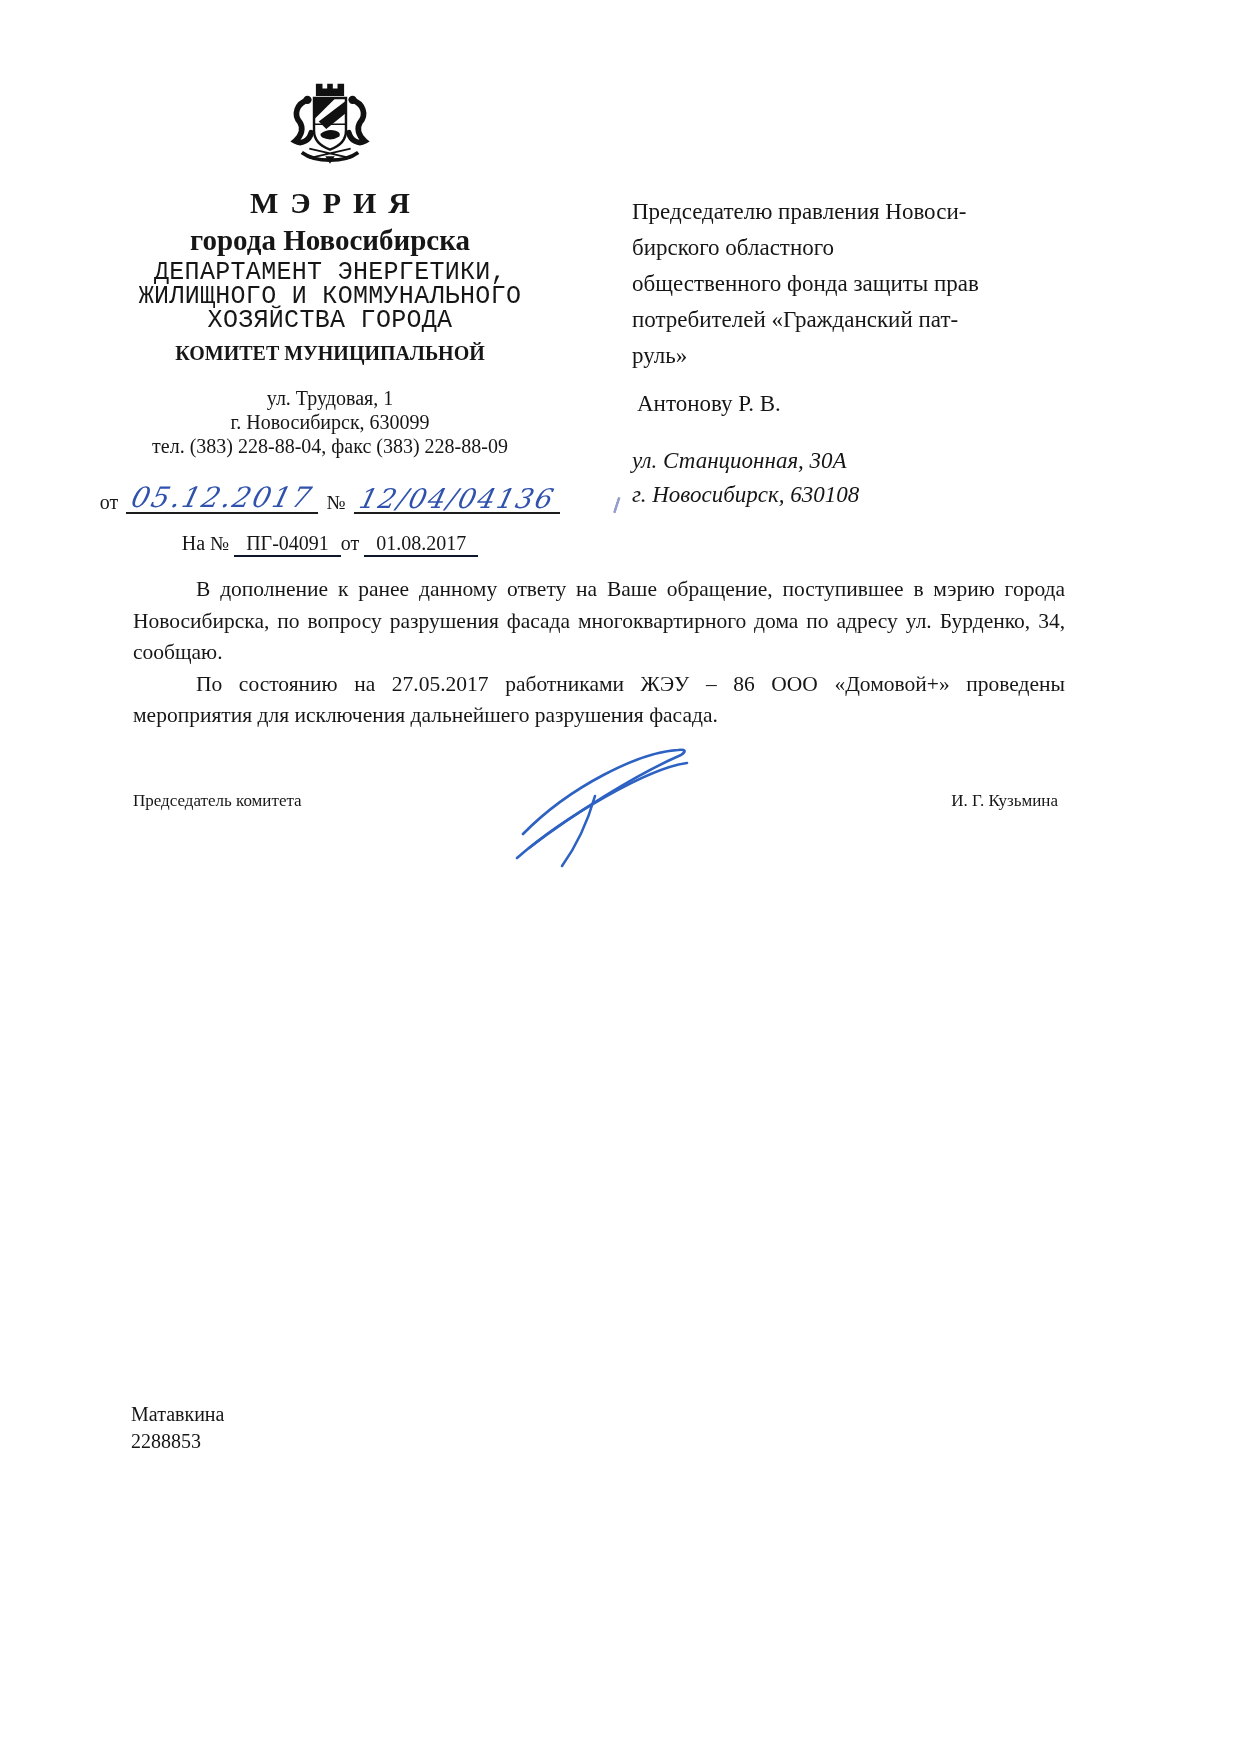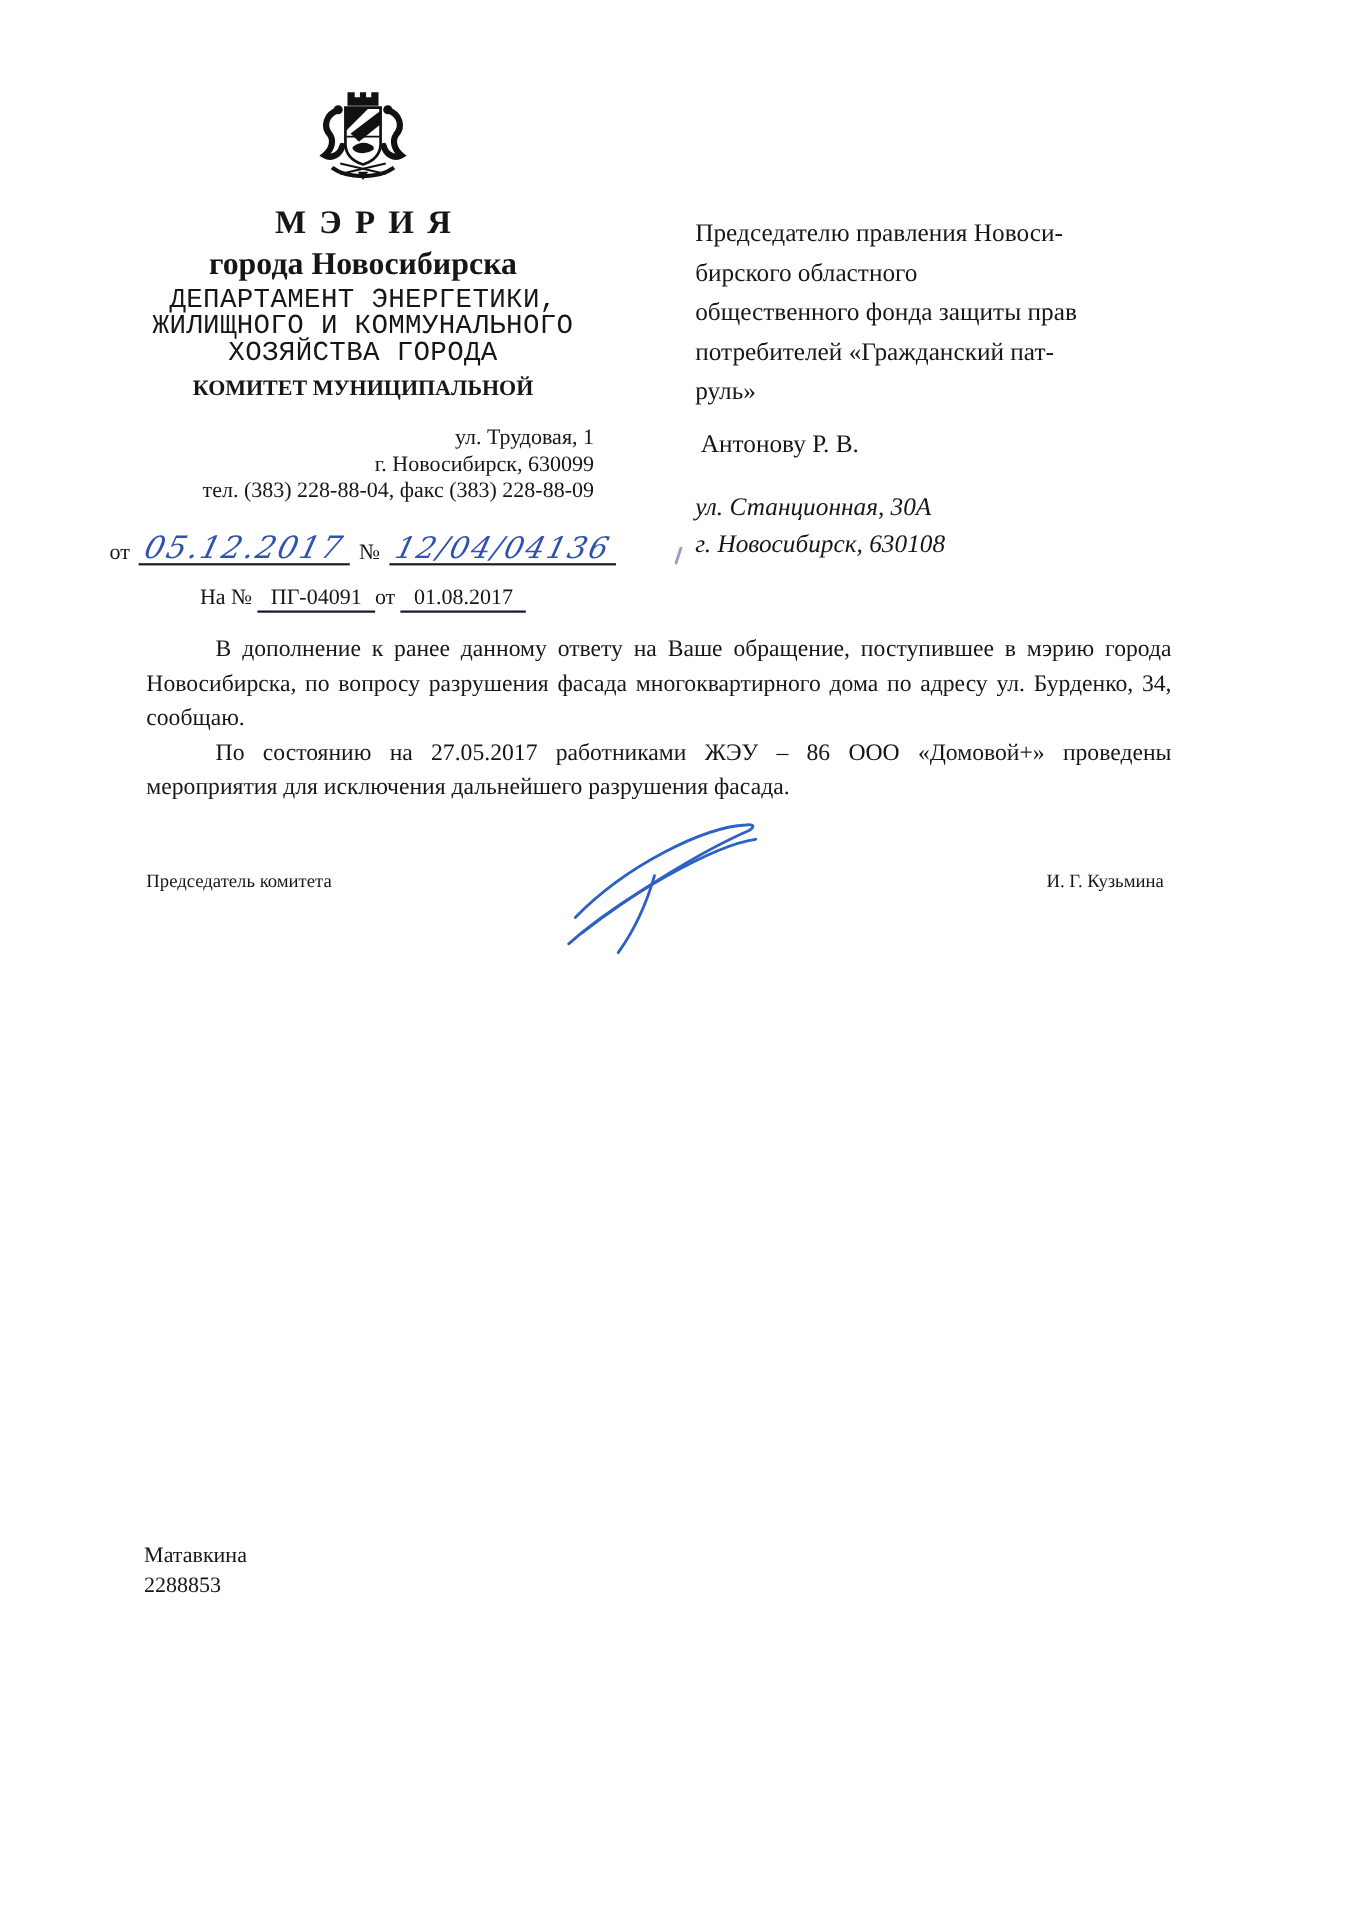--- a/index.html
+++ b/index.html
@@ -11,21 +11,21 @@
 
   
   .left-col { position:absolute; left:120px; top:80px; width:420px; text-align:center; }
   .emblem { width:94px; height:96px; margin:0 auto 10px; display:block; }
   .org-title { font-size:30px; font-weight:bold; letter-spacing:12px; text-indent:12px; line-height:34px; }
   .org-city  { font-size:29px; font-weight:bold; line-height:32px; margin-top:4px; }
   .dept-block { margin-top:5px; }
   .dept-line { font-size:25px; line-height:24px; letter-spacing:0.3px;font-family:Liberation Mono, monospace; }
   .committee-block { margin-top:7px; }
   .committee-line { font-size:20px; font-weight:bold; line-height:26px; }
-  .addr-block { margin-top:20px;text-align:right; }
+  .addr-block { margin-top:20px; }
   .addr-line { font-size:20px; line-height:24px; }
 
   .outgoing-line {
     margin-top:12px; font-size:20px;
     display:flex; align-items:flex-end; justify-content:center; gap:8px;
     height:44px;
   }
   .blank { display:inline-block; border-bottom:2px solid #1c1c1c; padding:0 6px; line-height:1; }
   .hw {
     display:inline-block; font-family:"DejaVu Serif", serif; font-style:italic;

